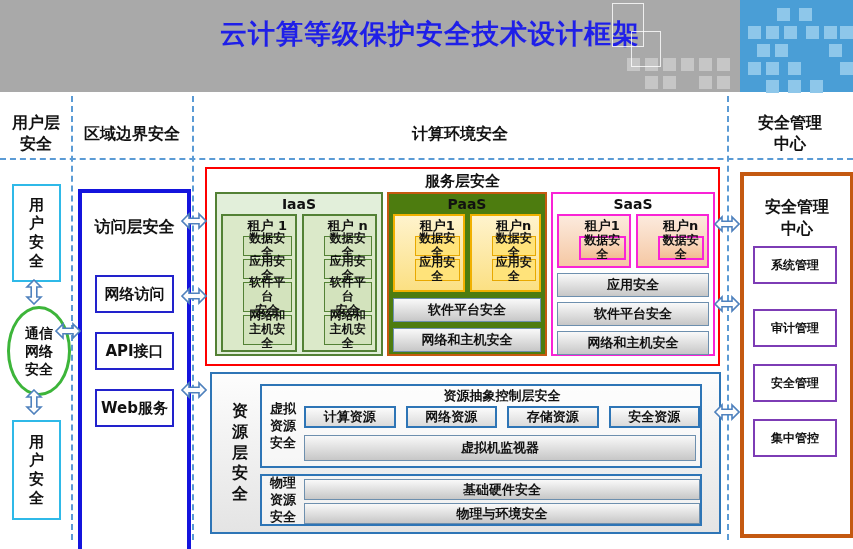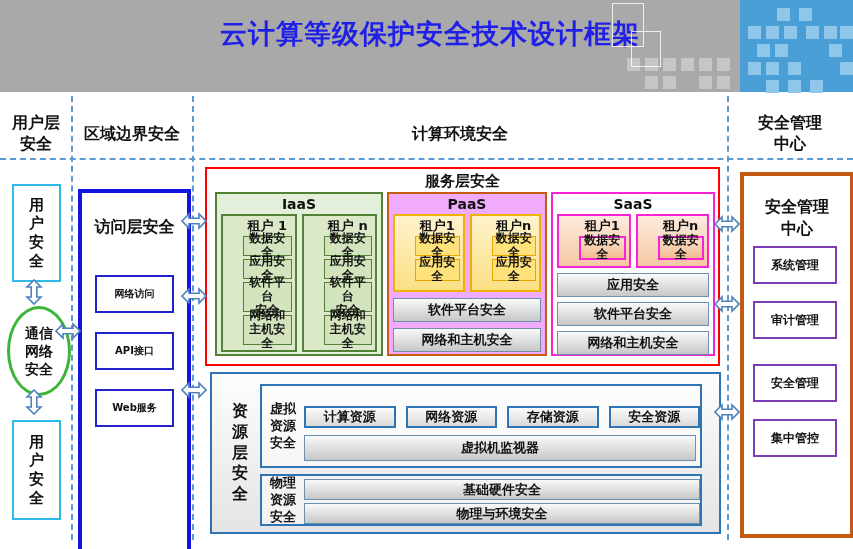--- a/index.html
+++ b/index.html
@@ -23,28 +23,28 @@
   .userbox{border:2px solid #2fb9e8;background:#fff;display:flex;align-items:center;justify-content:center;
            font-weight:bold;font-size:15px;}
   .userbox span{width:17px;word-break:break-all;text-align:center;line-height:1.25;}
   .circle{border:3px solid #3db53a;border-radius:50%;background:#fff;display:flex;align-items:center;justify-content:center;
           font-weight:bold;font-size:14px;}
   .circle span{width:31px;word-break:break-all;text-align:center;line-height:1.3;}
   
   .boundary{left:78px;top:165px;width:105px;height:360px;border:4px solid #1414dd;background:#fff;margin-top:24px;}
   .boundary-title{left:0;top:24px;width:100%;text-align:center;font-weight:bold;font-size:16px;}
   .bitem{left:13px;width:75px;height:34px;border:2px solid #2222cc;background:#fff;display:flex;align-items:center;
-         justify-content:center;font-weight:bold;font-size:10px;}
+         justify-content:center;font-weight:bold;font-size:15px;}
   
   .svc{left:205px;top:167px;width:511px;height:195px;border:2px solid #fe0000;background:#fff;}
   .svc-title{top:3px;left:0;width:100%;text-align:center;font-weight:bold;font-size:15px;}
   .sect{display:flex;flex-direction:column;padding:2px 4px;box-sizing:border-box;}
   .sect-title{text-align:center;font-weight:bold;font-size:14px;height:18px;flex:none;}
   .iaas{left:8px;top:23px;width:168px;height:164px;border:2px solid #538135;background:#e2efda;}
-  .paas{left:180px;top:23px;width:160px;height:164px;border:2px solid #c55a11;background:#f0abfc;}
+  .paas{left:180px;top:23px;width:160px;height:164px;border:2px solid #c55a11;background:#4d7c0f;}
   .saas{left:344px;top:23px;width:164px;height:164px;border:2px solid #f923d6;background:#fff;}
   .tenants{display:flex;gap:5px;flex:none;}
   .tenant{flex:1;display:flex;flex-direction:column;gap:3px;padding:1px 3px 3px 20px;box-sizing:border-box;}
   .tenant.i{border:2px solid #538135;background:#dbe9c9;}
   .tenant.p{border:2px solid #f0b000;background:linear-gradient(#fff3cd,#fbe083);}
   .tenant.s{border:2px solid #f923d6;background:linear-gradient(#fceadd,#f5c8a4);}
   .tname{text-align:center;font-weight:bold;font-size:13px;height:16px;flex:none;}
   .titem{display:flex;align-items:center;justify-content:center;text-align:center;font-weight:bold;font-size:12px;
          white-space:pre-line;line-height:1.15;flex:none;box-sizing:border-box;}
   .titem.i{border:1.5px solid #538135;background:#d3e3bd;}
@@ -179,40 +179,41 @@
       <div class="gbar h24 mt5">网络和主机安全</div>
     </div>
   </div>
 
   <div class="abs res">
     <div class="abs res-label">
       <span>资源层安全</span>
     </div>
     <div class="abs rsec vsec">
       <div class="seclabel">虚拟资源安全</div>
+      <div class="abs vtitle">资源抽象控制层安全</div>
       <div class="abs rrow">
         <div class="rbox">计算资源</div>
         <div class="rbox">网络资源</div>
         <div class="rbox">存储资源</div>
         <div class="rbox">安全资源</div>
       </div>
       <div class="abs gbar monitor">虚拟机监视器</div>
     </div>
     <div class="abs rsec psec">
       <div class="seclabel">物理资源安全</div>
       <div class="abs gbar pbar" style="top:3px;">基础硬件安全</div>
       <div class="abs gbar pbar" style="top:27px;">物理与环境安全</div>
     </div>
   </div>
 
   <div class="abs mgmt">
     <div class="abs mgmt-title">安全管理
 中心</div>
     <div class="abs mitem" style="top:70px;">系统管理</div>
-    <div class="abs mitem" style="top:125px;">审计管理</div>
+    <div class="abs mitem" style="top:133px;">审计管理</div>
     <div class="abs mitem" style="top:188px;">安全管理</div>
     <div class="abs mitem" style="top:243px;">集中管控</div>
   </div>
 
 <i class="sq g" style="left:627px;top:58px"></i>
     <i class="sq g" style="left:645px;top:58px"></i>
     <i class="sq g" style="left:663px;top:58px"></i>
     <i class="sq g" style="left:681px;top:58px"></i>
     <i class="sq g" style="left:699px;top:58px"></i>
     <i class="sq g" style="left:717px;top:58px"></i>

